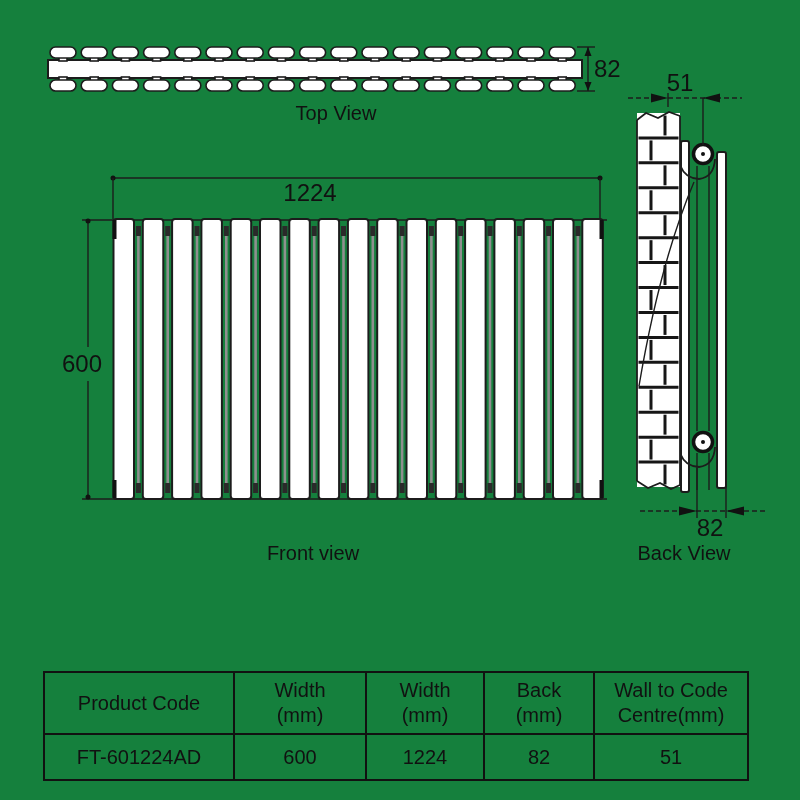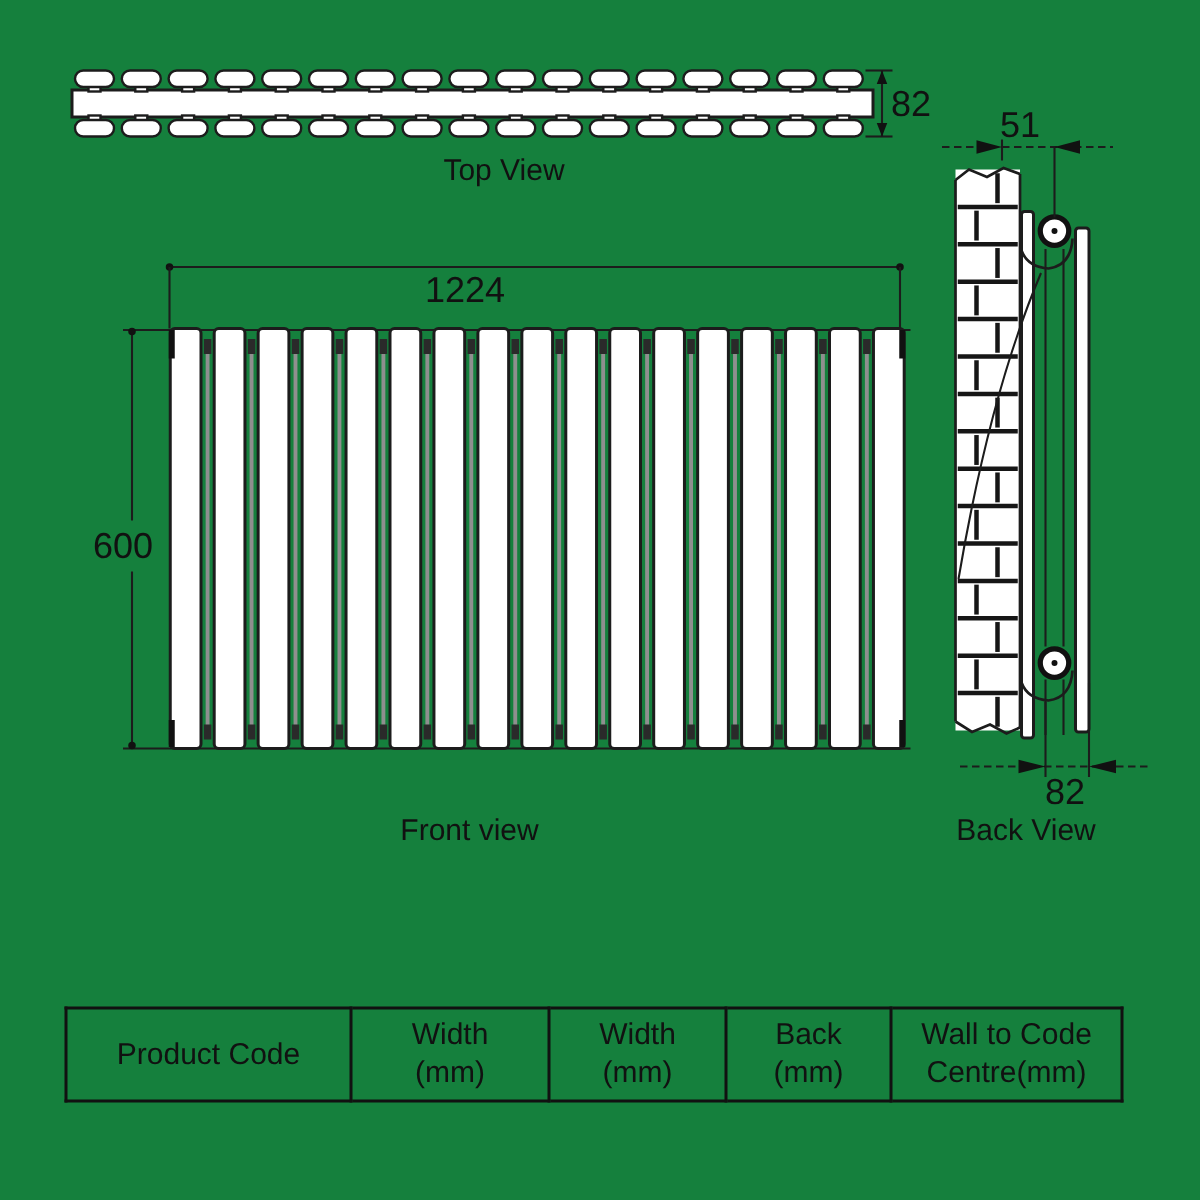--- a/index.html
+++ b/index.html
@@ -303,15 +303,22 @@
       <td>Product Code</td>
       <td>Width
 (mm)</td>
       <td>Width
 (mm)</td>
       <td>Back
 (mm)</td>
       <td>Wall to Code
 Centre(mm)</td>
     </tr>
+    <tr class="dat">
+      <td>FT-601224AD</td>
+      <td>600</td>
+      <td>1224</td>
+      <td>82</td>
+      <td>51</td>
+    </tr>
   </tbody>
     </table>
 </div>
 
 </body></html>

